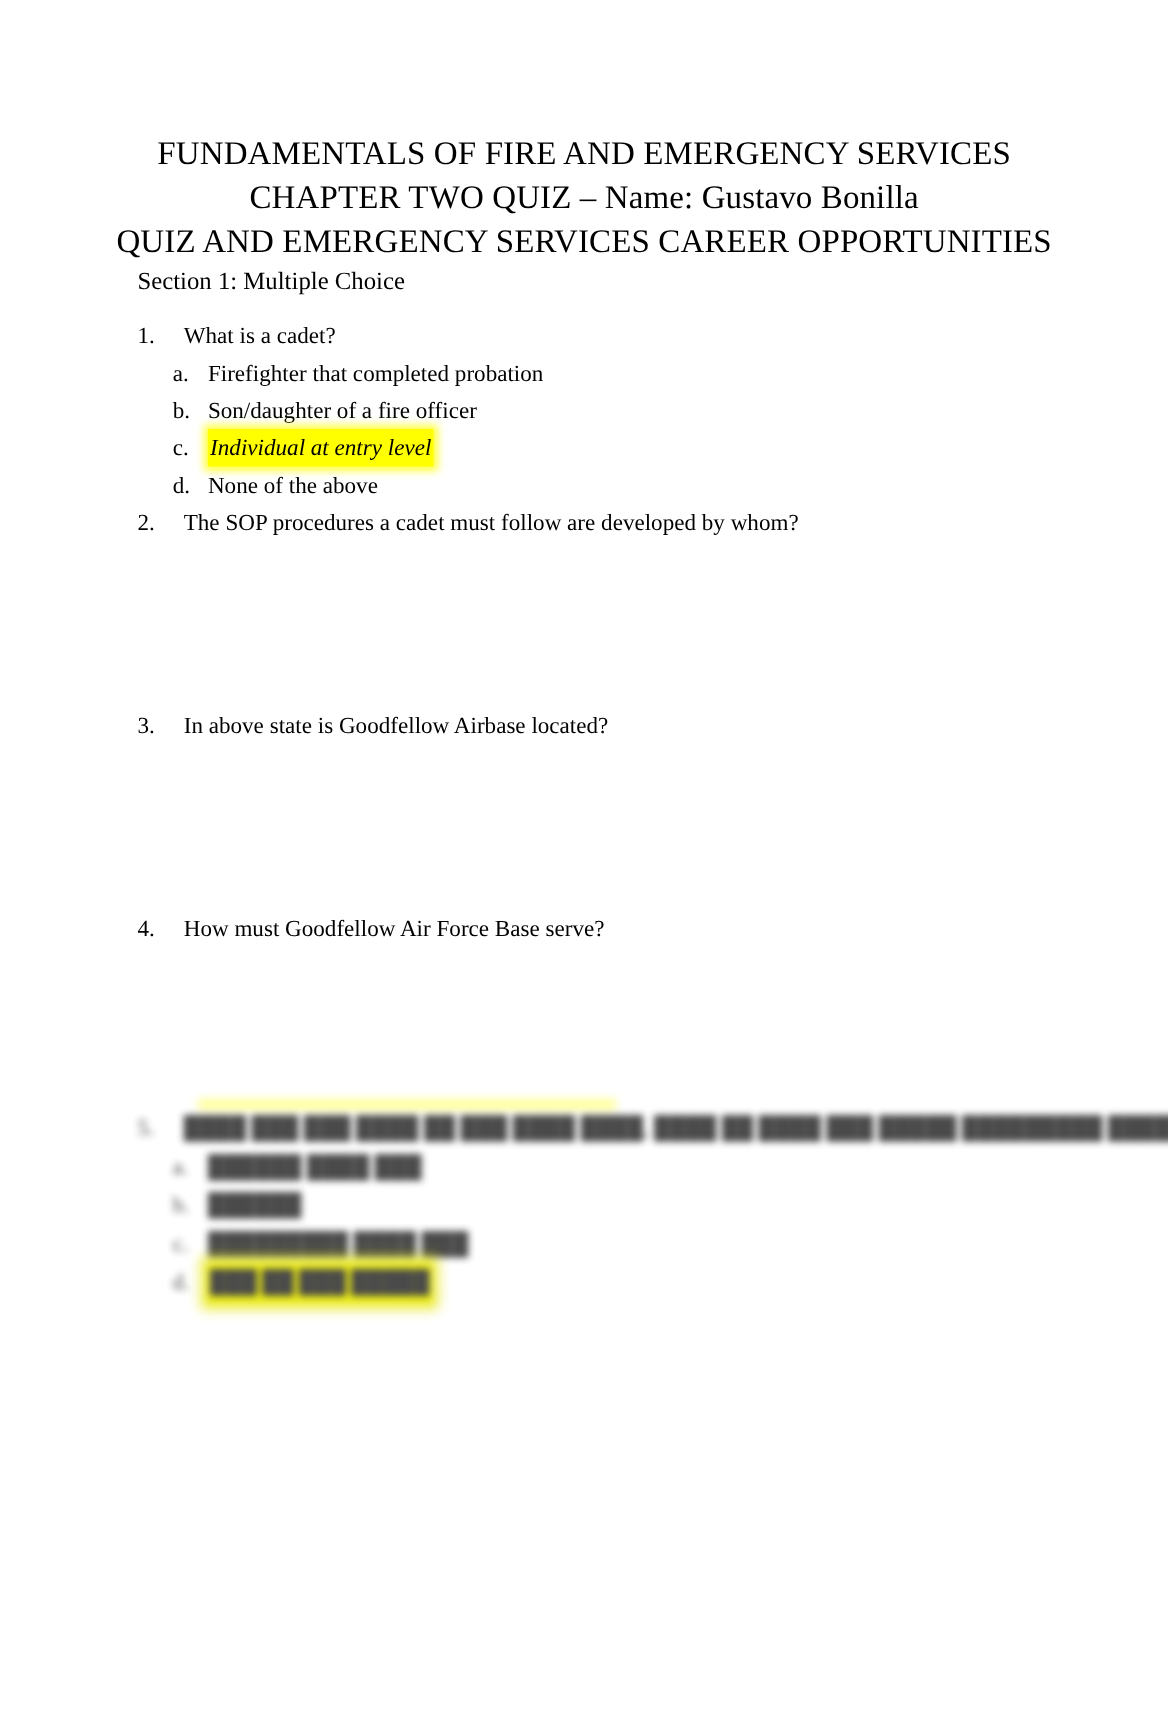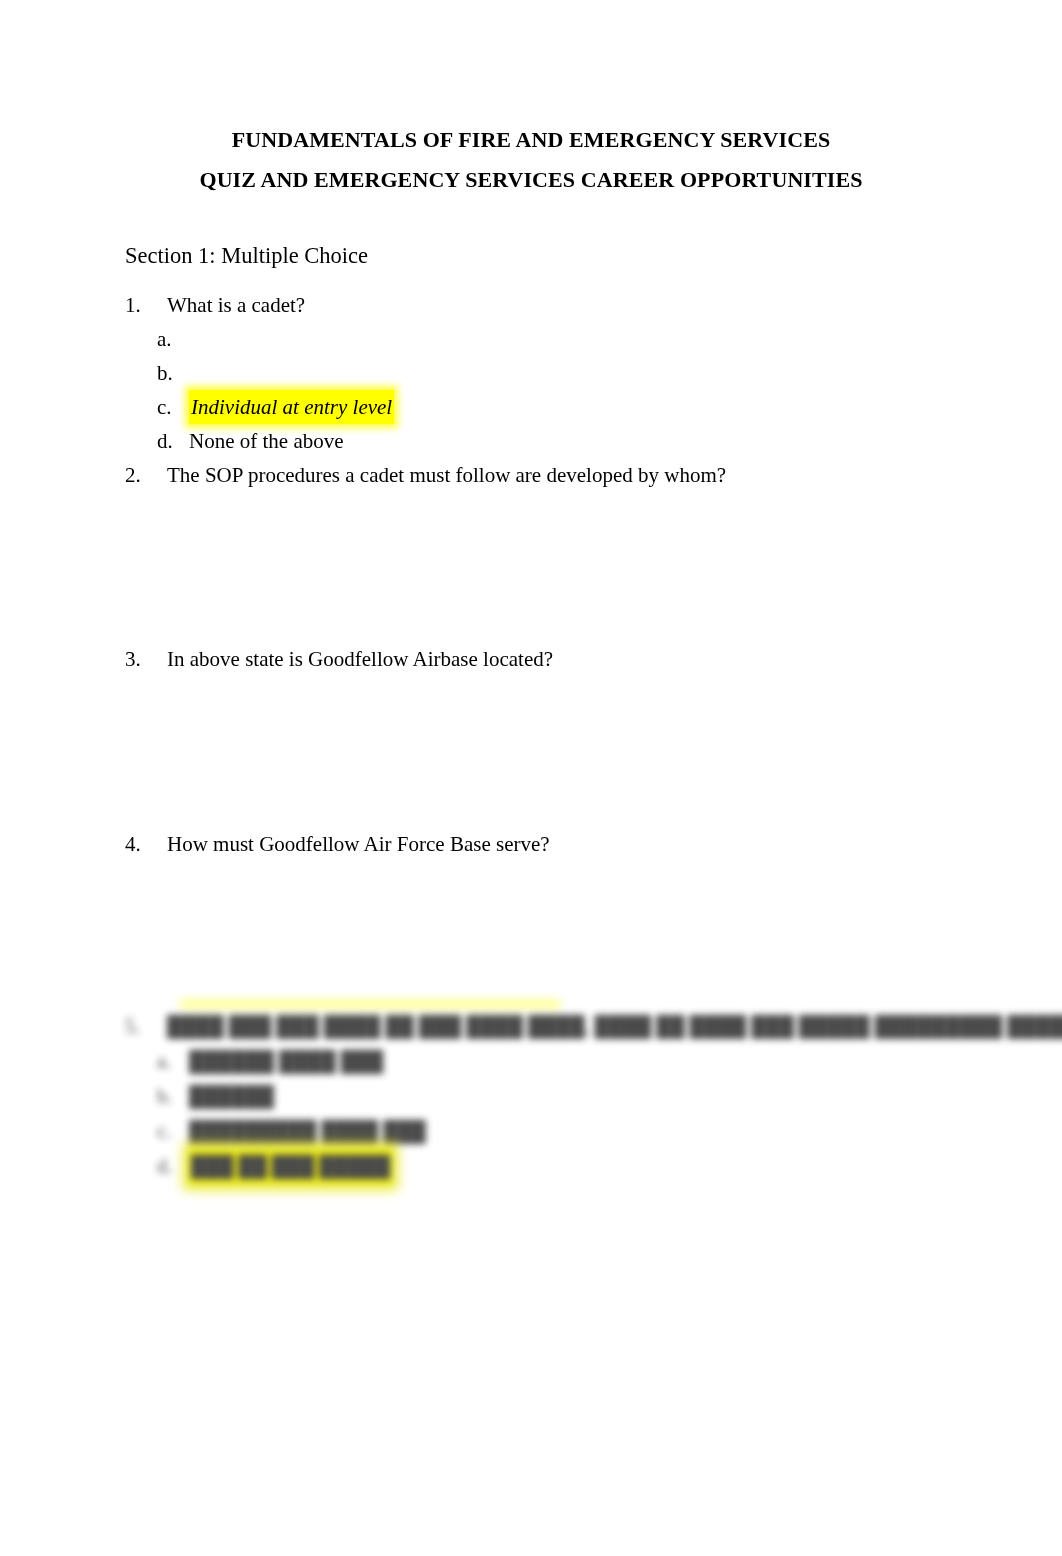--- a/index.html
+++ b/index.html
@@ -24,22 +24,22 @@
 
   
   .titles {
     position: absolute;
     left: 0;
     right: 0;
     top: 120px;
     text-align: center;
   }
   .title-line {
-    font-weight: bold;
-    font-size: 22px;
+    font-weight: normal;
+    font-size: 30px;
     line-height: 40px;
     letter-spacing: 0.1px;
     white-space: nowrap;
   }
 
   
   .section-heading {
     position: absolute;
     left: 125px;
     top: 241px;
@@ -131,37 +131,40 @@
     box-shadow: 0 0 9px 6px rgba(230,230,0,0.85);
   }
 </style>
 </head>
 <body>
 
 <div class="page">
 
   <div class="titles">
     <div class="title-line">FUNDAMENTALS OF FIRE AND EMERGENCY SERVICES</div>
+    <div class="title-line">CHAPTER TWO QUIZ – Name: Gustavo Bonilla</div>
     <div class="title-line">QUIZ AND EMERGENCY SERVICES CAREER OPPORTUNITIES</div>
   </div>
 
   <div class="section-heading">Section 1: Multiple Choice</div>
 
   <div class="qlist">
 
     <div class="q-row">
       <span class="q-num">1.</span>
       <span class="q-text">What is a cadet?</span>
     </div>
     <div class="opt-list">
       <div class="opt-row">
         <span class="opt-letter">a.</span>
+        <span class="opt-text">Firefighter that completed probation</span>
       </div>
       <div class="opt-row">
         <span class="opt-letter">b.</span>
+        <span class="opt-text">Son/daughter of a fire officer</span>
       </div>
       <div class="opt-row">
         <span class="opt-letter">c.</span>
         <span class="opt-text hl">Individual at entry level</span>
       </div>
       <div class="opt-row">
         <span class="opt-letter">d.</span>
         <span class="opt-text">None of the above</span>
       </div>
     </div>

